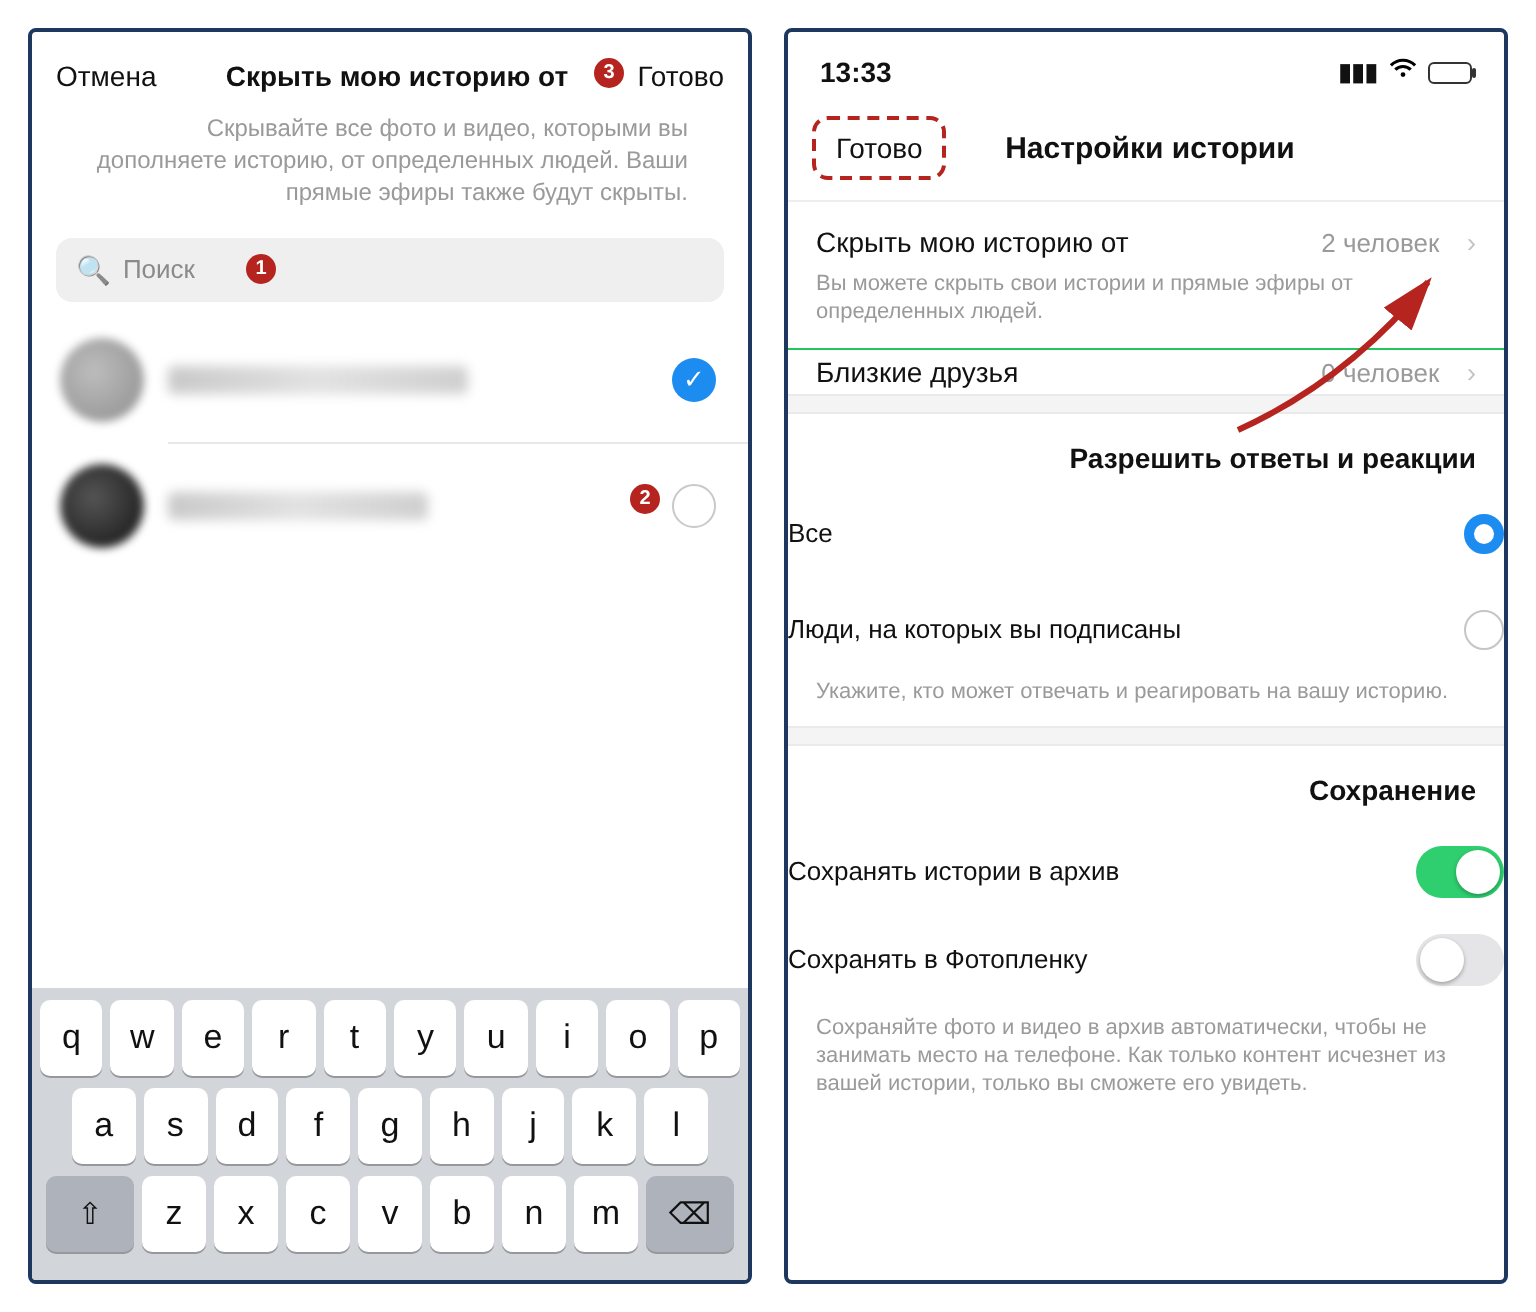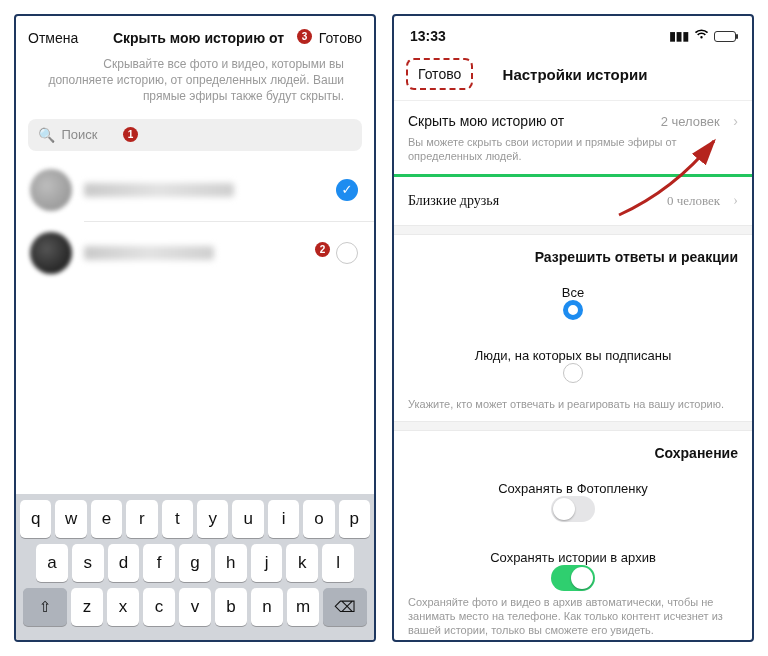--- a/index.html
+++ b/index.html
@@ -152,21 +152,20 @@
   }
   .section-row .lbl { font-size:14px; }
   .section-row .val { color:#9a9a9a; font-size:13px; margin-right:10px;}
   .chev { color:#c4c4c4; font-size:14px; }
   .hint { color:#9a9a9a; font-size:11px; padding:0 14px 10px; line-height:1.3; }
   .divider { height:10px; background:#f4f4f4; border-top:1px solid #eaeaea; border-bottom:1px solid #eaeaea; }
   .group-title { font-weight:700; font-size:14px; padding:14px 14px 6px;text-align:right; }
   .radio-row {
     display:flex; justify-content:space-between; align-items:center;
     padding:14px 0;
-    flex-direction:column;
   }
   .radio { width:20px;height:20px;border-radius:50%;border:1.5px solid #c5c5c5; }
   .radio.on { border:5px solid #1d8cf0; }
   .toggle {
     width:44px;height:26px;border-radius:13px;background:#e5e5e7;position:relative;
   }
   .toggle .knob{width:22px;height:22px;border-radius:50%;background:#fff;position:absolute;top:2px;left:2px;box-shadow:0 1px 2px rgba(0,0,0,.3);}
   .toggle.on{background:#2fcf6f;}
   .toggle.on .knob{left:auto;right:2px;}
   
@@ -266,21 +265,21 @@
   <div style="position:relative;">
     <div class="section-row">
       <span class="lbl">Скрыть мою историю от</span>
       <span>
         <span class="val">2 человек</span>
         <span class="chev">›</span>
       </span>
     </div>
     <div class="hint">Вы можете скрыть свои истории и прямые эфиры от определенных людей.</div>
 
-    <div class="section-row" style="border-top:3px solid #22c55e;padding:16px 14px;font-family:Liberation Serif, serif;">
+    <div class="section-row" style="border-top:1px solid #22c55e;padding:3px 14px;">
       <span class="lbl">Близкие друзья</span>
       <span>
         <span class="val">0 человек</span>
         <span class="chev">›</span>
       </span>
     </div>
 
     <svg class="arrow" style="left:210px;top:34px;" width="130" height="90">
       <defs>
           <marker id="ah" markerWidth="10" markerHeight="10" refX="8" refY="3" orient="auto">
@@ -300,26 +299,26 @@
   </div>
   <div class="radio-row">
     <span>Люди, на которых вы подписаны</span>
     <span class="radio"></span>
   </div>
   <div class="hint" style="padding-top:0;">Укажите, кто может отвечать и реагировать на вашу историю.</div>
 
   <div class="divider"></div>
 
   <div class="group-title">Сохранение</div>
+  <div class="radio-row" style="padding-bottom:4px;">
+    <span>Сохранять истории в архив</span>
+    <span class="toggle on">
+        <span class="knob"></span>
+      </span>
+  </div>
   <div class="radio-row">
     <span>Сохранять в Фотопленку</span>
     <span class="toggle">
         <span class="knob"></span>
       </span>
   </div>
-  <div class="radio-row" style="padding-bottom:4px;">
-    <span>Сохранять истории в архив</span>
-    <span class="toggle on">
-        <span class="knob"></span>
-      </span>
-  </div>
   <div class="hint">Сохраняйте фото и видео в архив автоматически, чтобы не занимать место на телефоне. Как только контент исчезнет из вашей истории, только вы сможете его увидеть.</div>
 </div>
 
 </body></html>

